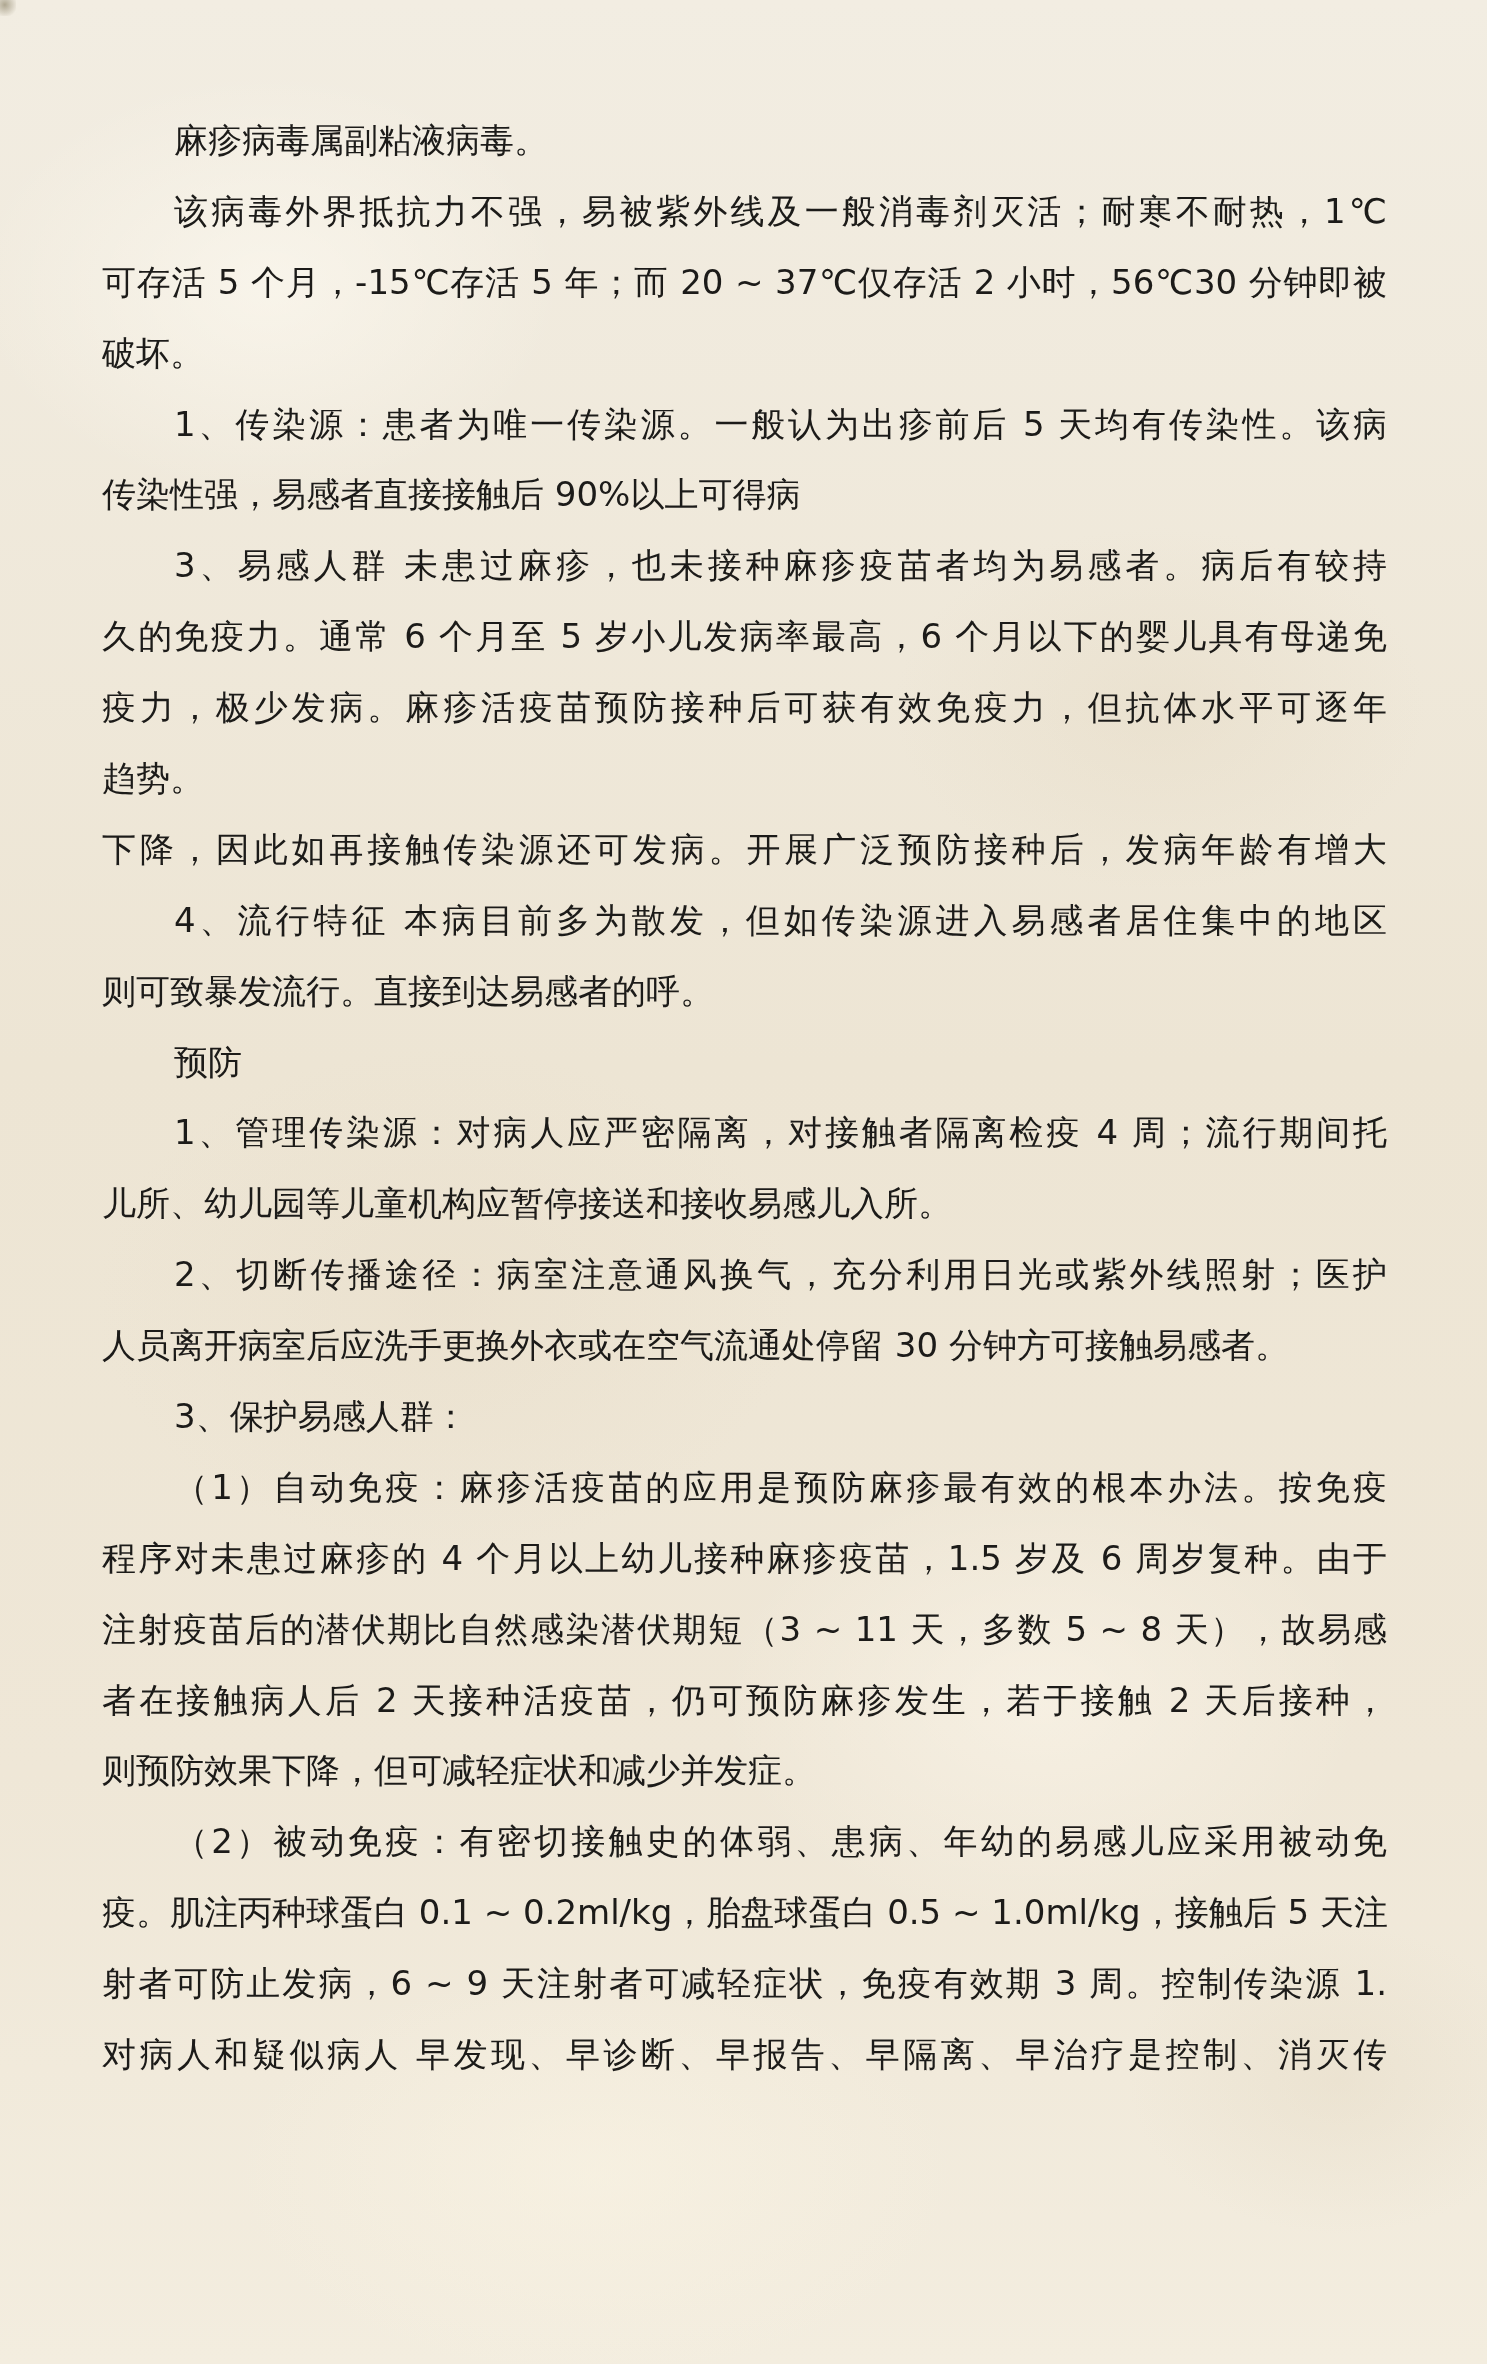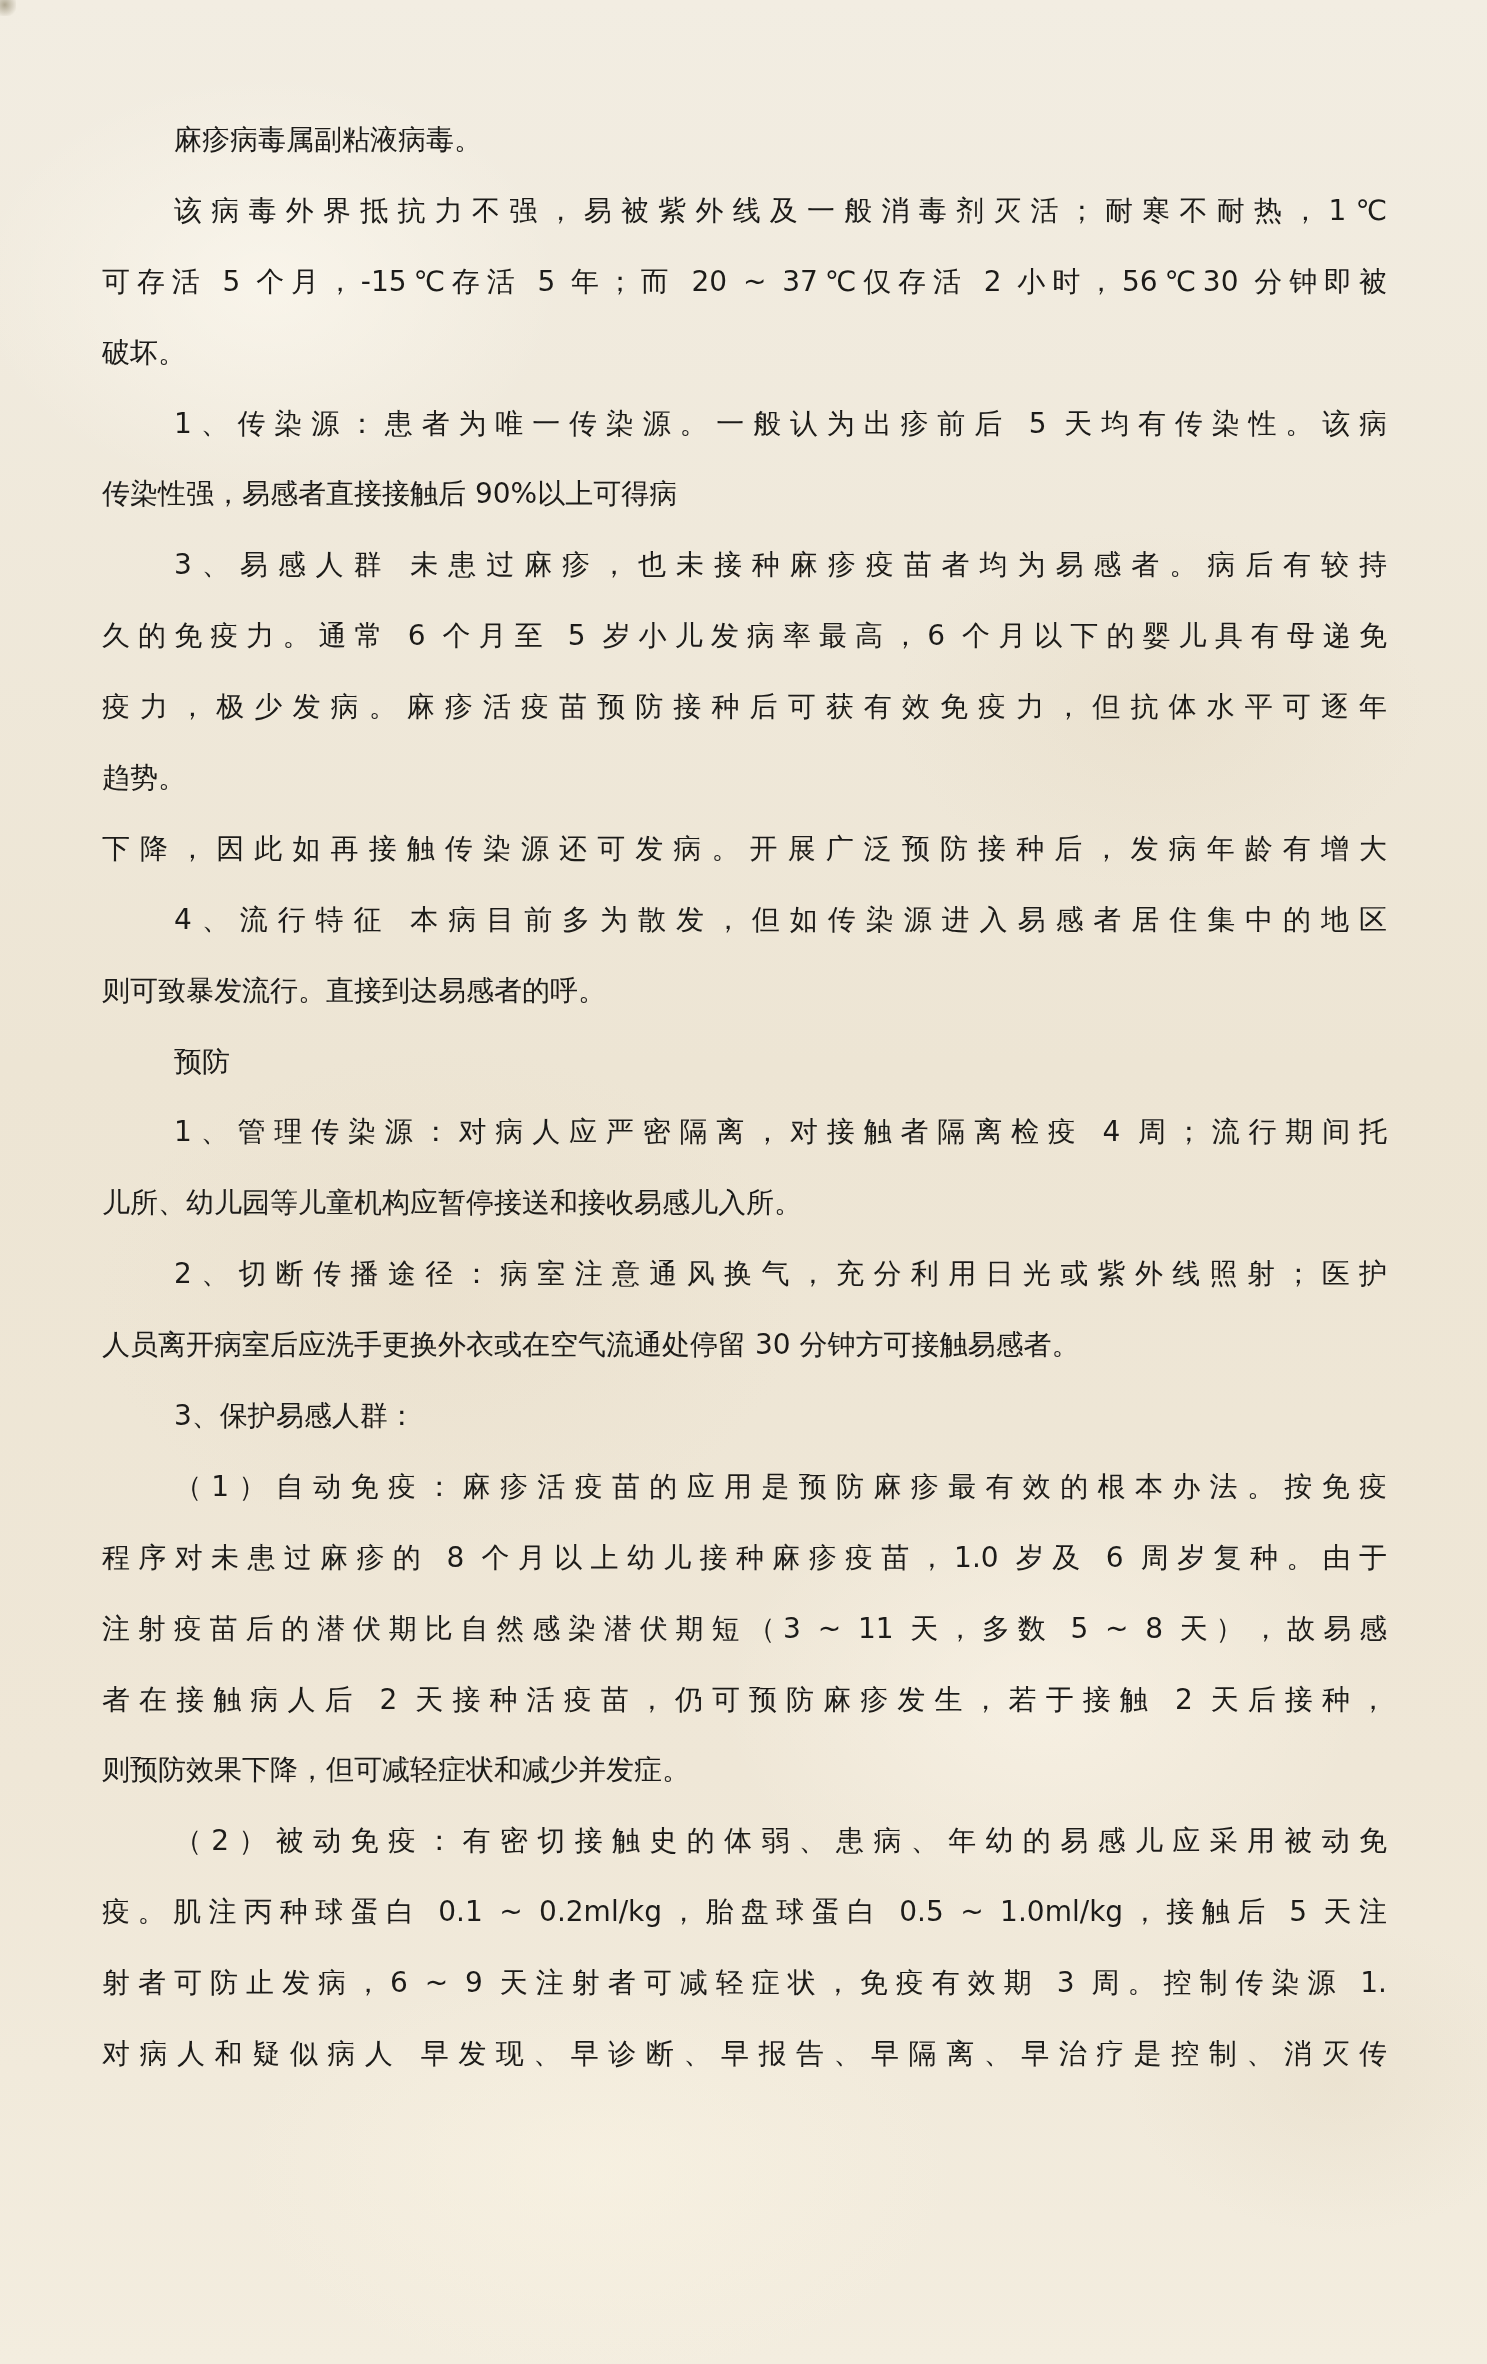--- a/index.html
+++ b/index.html
@@ -32,21 +32,21 @@
   .page {
     position: absolute;
     left: 102px;
     top: 105px;
     width: 1285px;
   }
   .line {
     display: block;
     height: 70.9px;
     line-height: 70.9px;
-    font-size: 28px;
+    font-size: 34px;
     white-space: nowrap;
     overflow: visible;
     text-align: justify;
     text-align-last: justify;
   }
   .line.indent {
     padding-left: 72px;
   }
   .line.last {
     text-align-last: left;
@@ -101,21 +101,21 @@
     <span class="line indent">2、切断传播途径：病室注意通风换气，充分利用日光或紫外线照射；医护</span>
     <span class="line last">人员离开病室后应洗手更换外衣或在空气流通处停留 30 分钟方可接触易感者。</span>
   </div>
 
   <div class="para">
     <span class="line indent last">3、保护易感人群：</span>
   </div>
 
   <div class="para">
     <span class="line indent">（1）自动免疫：麻疹活疫苗的应用是预防麻疹最有效的根本办法。按免疫</span>
-    <span class="line">程序对未患过麻疹的 8 个月以上幼儿接种麻疹疫苗，1.0 岁及 6 周岁复种。由于</span>
+    <span class="line">程序对未患过麻疹的 4 个月以上幼儿接种麻疹疫苗，1.5 岁及 6 周岁复种。由于</span>
     <span class="line">注射疫苗后的潜伏期比自然感染潜伏期短（3 ~ 11 天，多数 5 ~ 8 天），故易感</span>
     <span class="line">者在接触病人后 2 天接种活疫苗，仍可预防麻疹发生，若于接触 2 天后接种，</span>
     <span class="line last">则预防效果下降，但可减轻症状和减少并发症。</span>
   </div>
 
   <div class="para">
     <span class="line indent">（2）被动免疫：有密切接触史的体弱、患病、年幼的易感儿应采用被动免</span>
     <span class="line">疫。肌注丙种球蛋白 0.1 ~ 0.2ml/kg，胎盘球蛋白 0.5 ~ 1.0ml/kg，接触后 5 天注</span>
     <span class="line">射者可防止发病，6 ~ 9 天注射者可减轻症状，免疫有效期 3 周。控制传染源 1.</span>
     <span class="line">对病人和疑似病人 早发现、早诊断、早报告、早隔离、早治疗是控制、消灭传</span>

